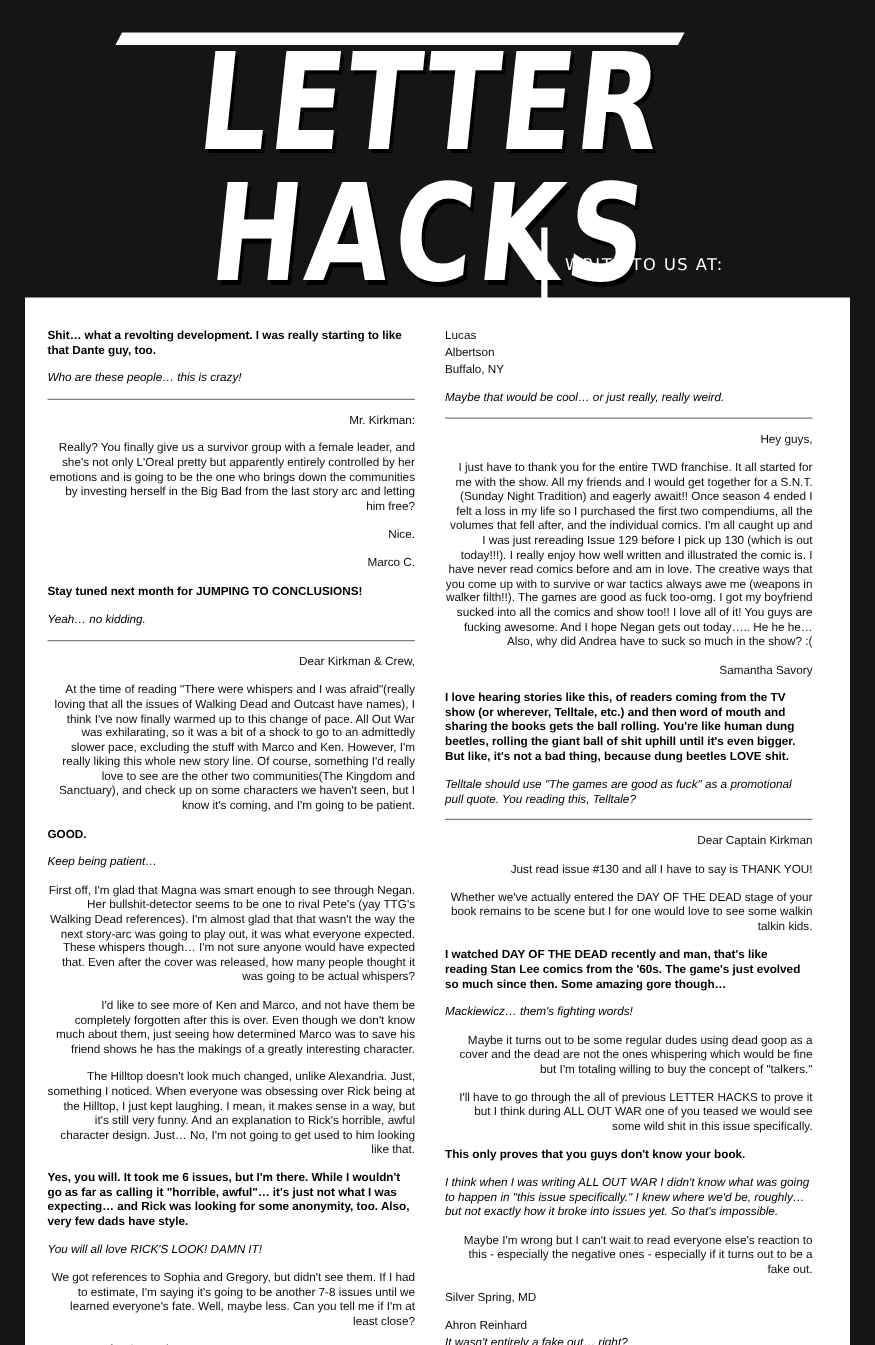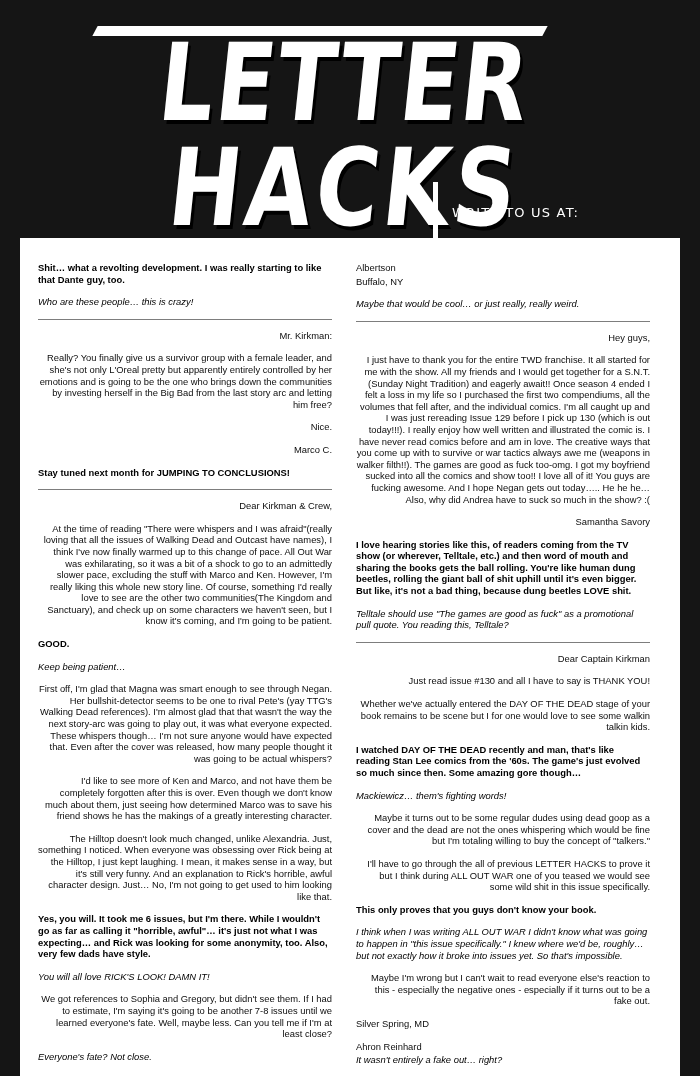--- a/index.html
+++ b/index.html
@@ -159,34 +159,36 @@
   <div class="columns">
     <div class="col left">
         <p class="bold">Shit… what a revolting development. I was really starting to like that Dante guy, too.</p>
         <p class="italic">Who are these people… this is crazy!</p>
         <hr class="div">
         <p class="body">Mr. Kirkman:</p>
         <p class="body">Really? You finally give us a survivor group with a female leader, and she's not only L'Oreal pretty but apparently entirely controlled by her emotions and is going to be the one who brings down the communities by investing herself in the Big Bad from the last story arc and letting him free?</p>
         <p class="body">Nice.</p>
         <p class="body">Marco C.</p>
         <p class="bold">Stay tuned next month for JUMPING TO CONCLUSIONS!</p>
+        <p class="italic">Yeah… no kidding.</p>
         <hr class="div">
         <p class="body">Dear Kirkman &amp; Crew,</p>
         <p class="body">At the time of reading "There were whispers and I was afraid"(really loving that all the issues of Walking Dead and Outcast have names), I think I've now finally warmed up to this change of pace. All Out War was exhilarating, so it was a bit of a shock to go to an admittedly slower pace, excluding the stuff with Marco and Ken. However, I'm really liking this whole new story line. Of course, something I'd really love to see are the other two communities(The Kingdom and Sanctuary), and check up on some characters we haven't seen, but I know it's coming, and I'm going to be patient.</p>
         <p class="bold">GOOD.</p>
         <p class="italic">Keep being patient…</p>
         <p class="body">First off, I'm glad that Magna was smart enough to see through Negan. Her bullshit-detector seems to be one to rival Pete's (yay TTG's Walking Dead references). I'm almost glad that that wasn't the way the next story-arc was going to play out, it was what everyone expected. These whispers though… I'm not sure anyone would have expected that. Even after the cover was released, how many people thought it was going to be actual whispers?</p>
         <p class="body">I'd like to see more of Ken and Marco, and not have them be completely forgotten after this is over. Even though we don't know much about them, just seeing how determined Marco was to save his friend shows he has the makings of a greatly interesting character.</p>
         <p class="body">The Hilltop doesn't look much changed, unlike Alexandria. Just, something I noticed. When everyone was obsessing over Rick being at the Hilltop, I just kept laughing. I mean, it makes sense in a way, but it's still very funny. And an explanation to Rick's horrible, awful character design. Just… No, I'm not going to get used to him looking like that.</p>
         <p class="bold">Yes, you will. It took me 6 issues, but I'm there. While I wouldn't go as far as calling it "horrible, awful"… it's just not what I was expecting… and Rick was looking for some anonymity, too. Also, very few dads have style.</p>
         <p class="italic">You will all love RICK'S LOOK!  DAMN IT!</p>
         <p class="body">We got references to Sophia and Gregory, but didn't see them. If I had to estimate, I'm saying it's going to be another 7-8 issues until we learned everyone's fate. Well, maybe less. Can you tell me if I'm at least close?</p>
         <p class="italic">Everyone's fate?  Not close.</p>
       </div>
     <div class="col right">
+        <p class="sig">Lucas</p>
         <p class="sig">Albertson</p>
         <p class="sig last">Buffalo, NY</p>
         <p class="italic">Maybe that would be cool… or just really, really weird.</p>
         <hr class="div">
         <p class="body">Hey guys,</p>
         <p class="body">I just have to thank you for the entire TWD franchise. It all started for me with the show. All my friends and I would get together for a S.N.T. (Sunday Night Tradition) and eagerly await!! Once season 4 ended I felt a loss in my life so I purchased the first two compendiums, all the volumes that fell after, and the individual comics. I'm all caught up and I was just rereading Issue 129 before I pick up 130 (which is out today!!!). I really enjoy how well written and illustrated the comic is. I have never read comics before and am in love. The creative ways that you come up with to survive or war tactics always awe me (weapons in walker filth!!). The games are good as fuck too-omg. I got my boyfriend sucked into all the comics and show too!! I love all of it! You guys are fucking awesome. And I hope Negan gets out today….. He he he… Also, why did Andrea have to suck so much in the show? :(</p>
         <p class="body">Samantha Savory</p>
         <p class="bold">I love hearing stories like this, of readers coming from the TV show (or wherever, Telltale, etc.) and then word of mouth and sharing the books gets the ball rolling. You're like human dung beetles, rolling the giant ball of shit uphill until it's even bigger. But like, it's not a bad thing, because dung beetles LOVE shit.</p>
         <p class="italic">Telltale should use "The games are good as fuck" as a promotional pull quote.  You reading this, Telltale?</p>
         <hr class="div">

